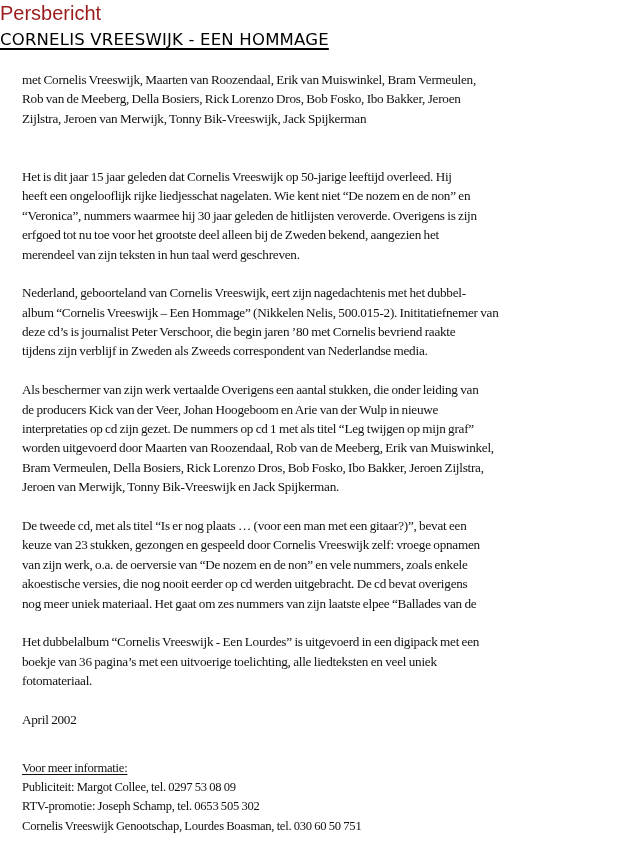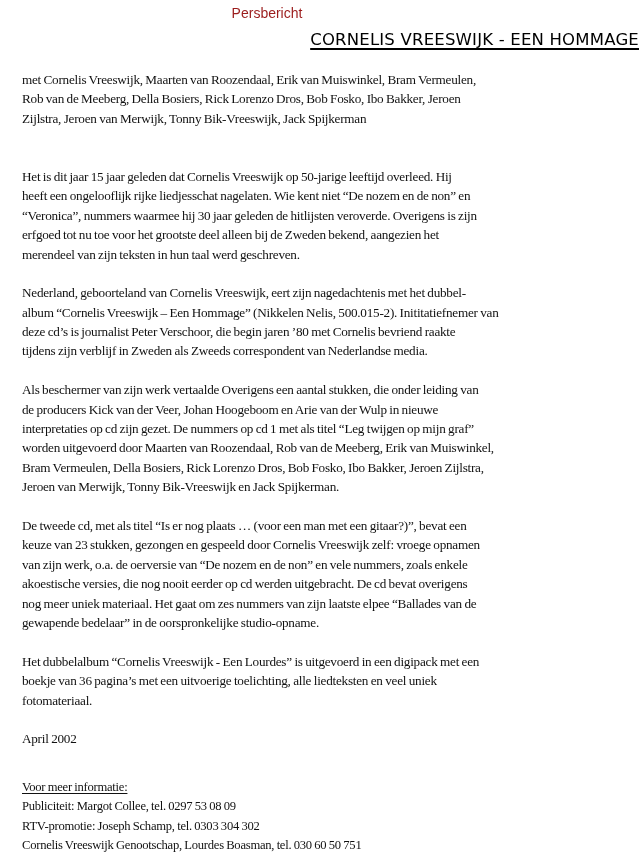--- a/index.html
+++ b/index.html
@@ -20,32 +20,31 @@
     left: 0;
     top: 0;
     width: 639px;
     height: 862px;
   }
   .kicker {
     position: absolute;
     top: 1px;
     left: 0;
     width: 534px;
-    text-align: center;
     font-family: "Liberation Sans", sans-serif;
-    font-size: 14px;
+    font-size: 20px;
     line-height: 24px;
     color: #9b1c1c;
   }
   .headline {
     position: absolute;
     top: 29px;
     left: 0;
     width: 639px;
-    text-align: right;
+    text-align: left;
     font-family: "DejaVu Sans", sans-serif;
     font-size: 16.5px;
     line-height: 22px;
     letter-spacing: 0.2px;
     color: #000000;
     text-decoration: underline;
     text-decoration-thickness: 2px;
     text-underline-offset: 3px;
   }
   .body {
@@ -125,39 +124,38 @@
     </div>
 
     <span class="gap"></span>
 
     <div>
       <span class="line">De tweede cd, met als titel “Is er nog plaats … (voor een man met een gitaar?)”, bevat een</span>
       <span class="line">keuze van 23 stukken, gezongen en gespeeld door Cornelis Vreeswijk zelf: vroege opnamen</span>
       <span class="line">van zijn werk, o.a. de oerversie van “De nozem en de non” en vele nummers, zoals enkele</span>
       <span class="line">akoestische versies, die nog nooit eerder op cd werden uitgebracht. De cd bevat overigens</span>
       <span class="line">nog meer uniek materiaal. Het gaat om zes nummers van zijn laatste elpee “Ballades van de</span>
-      <span class="line">gewapende bedelaar” in de oorspronkelijke studio-opname.</span>
     </div>
 
     <span class="gap"></span>
 
     <div>
       <span class="line">Het dubbelalbum “Cornelis Vreeswijk - Een Lourdes” is uitgevoerd in een digipack met een</span>
       <span class="line">boekje van 36 pagina’s met een uitvoerige toelichting, alle liedteksten en veel uniek</span>
       <span class="line">fotomateriaal.</span>
     </div>
 
     <span class="gap"></span>
 
     <span class="line">April 2002</span>
 
     <span class="gap"></span>
 
     <div class="contact">
       <span class="line u">Voor meer informatie:</span>
       <span class="line">Publiciteit: Margot Collee, tel. 0297 53 08 09</span>
-      <span class="line">RTV-promotie: Joseph Schamp, tel. 0303 304 302</span>
+      <span class="line">RTV-promotie: Joseph Schamp, tel. 0653 505 302</span>
       <span class="line">Cornelis Vreeswijk Genootschap, Lourdes Boasman, tel. 030 60 50 751</span>
 
     </div>
 
   </div>
 </div>
 
 </body></html>

